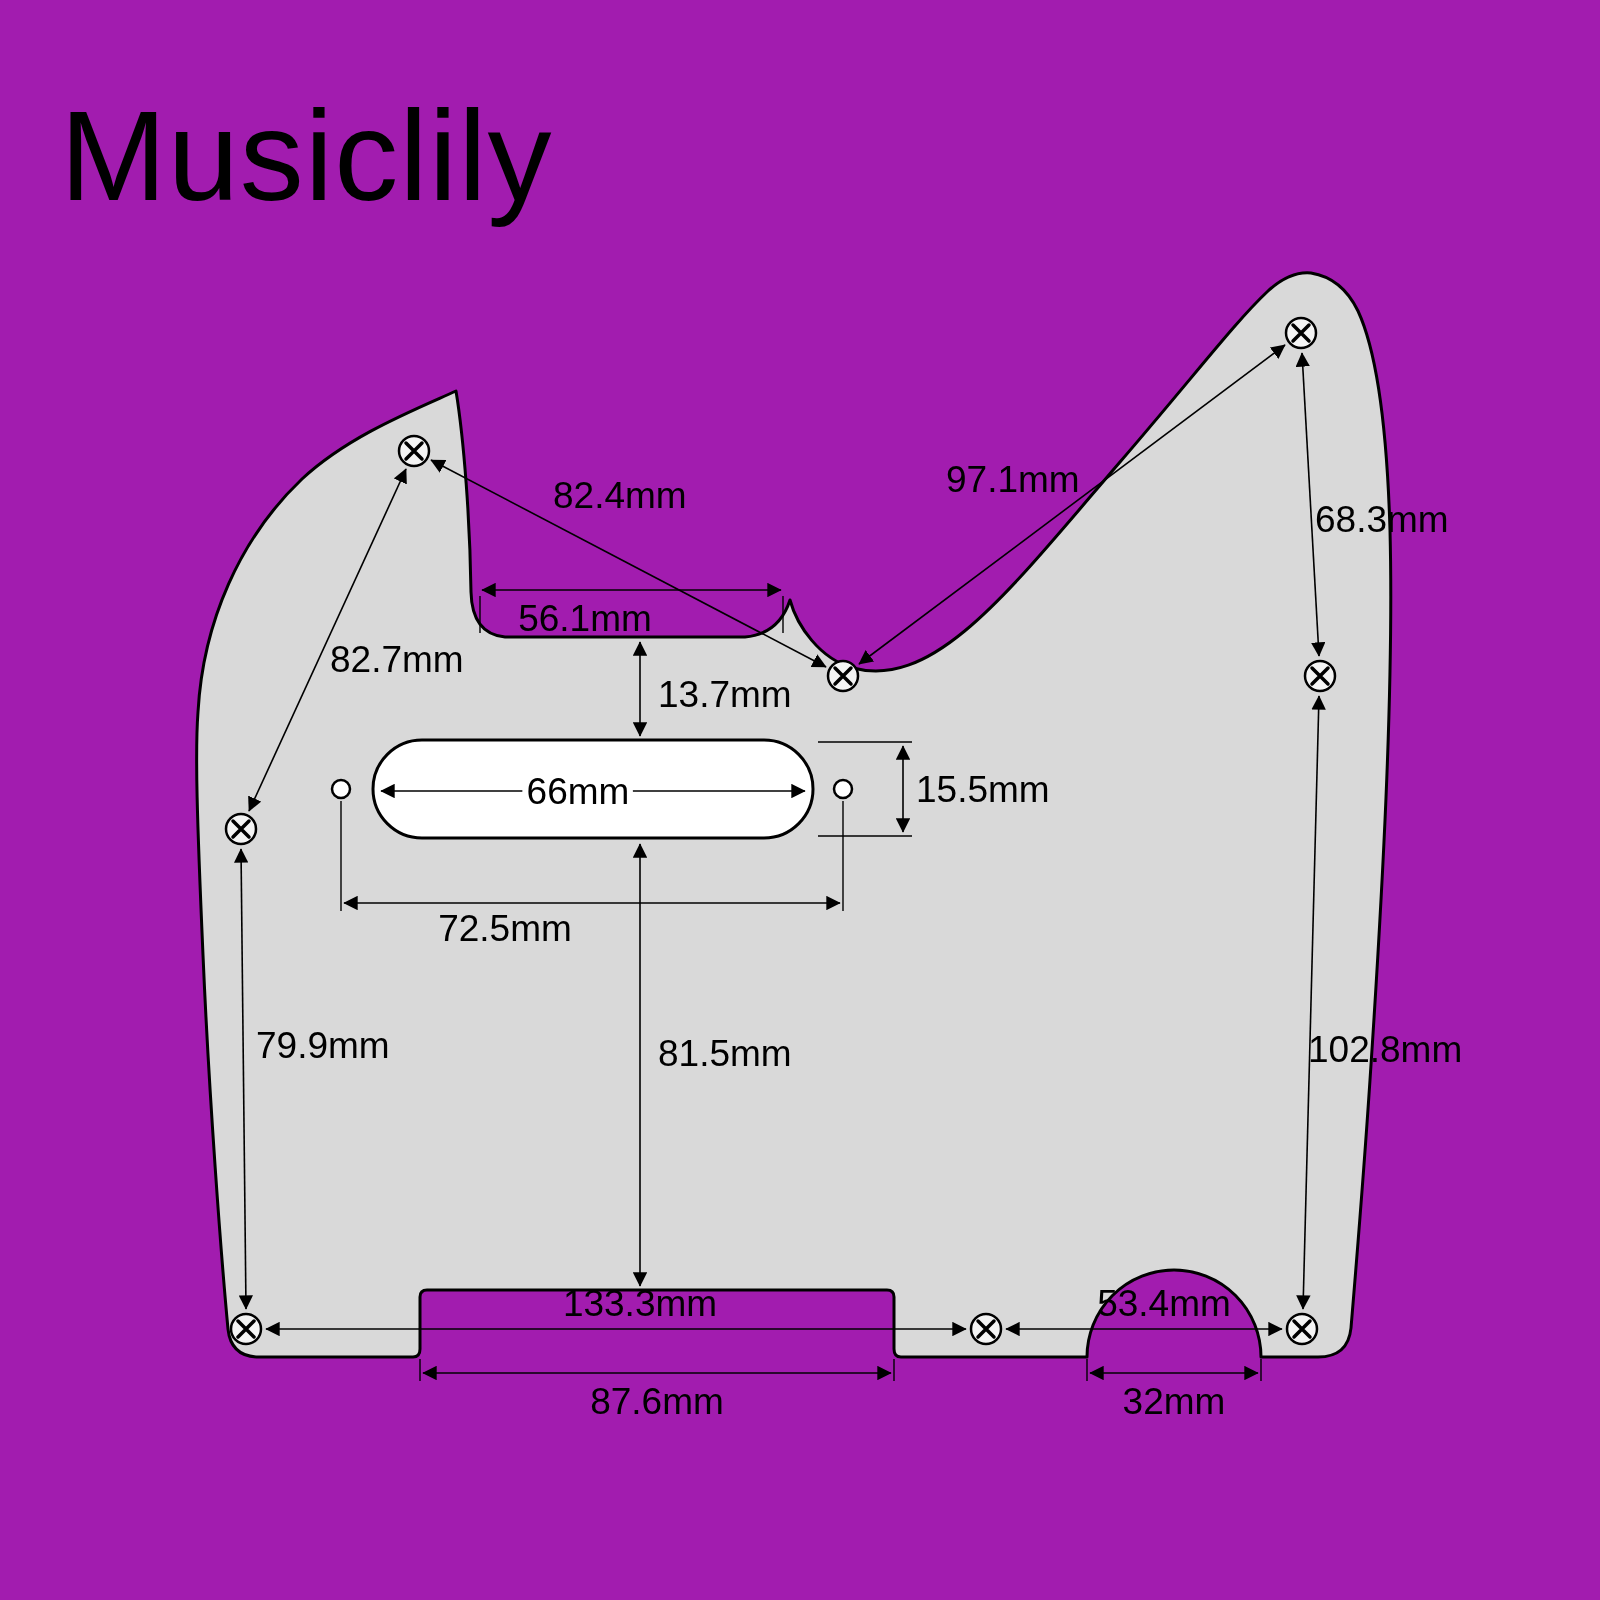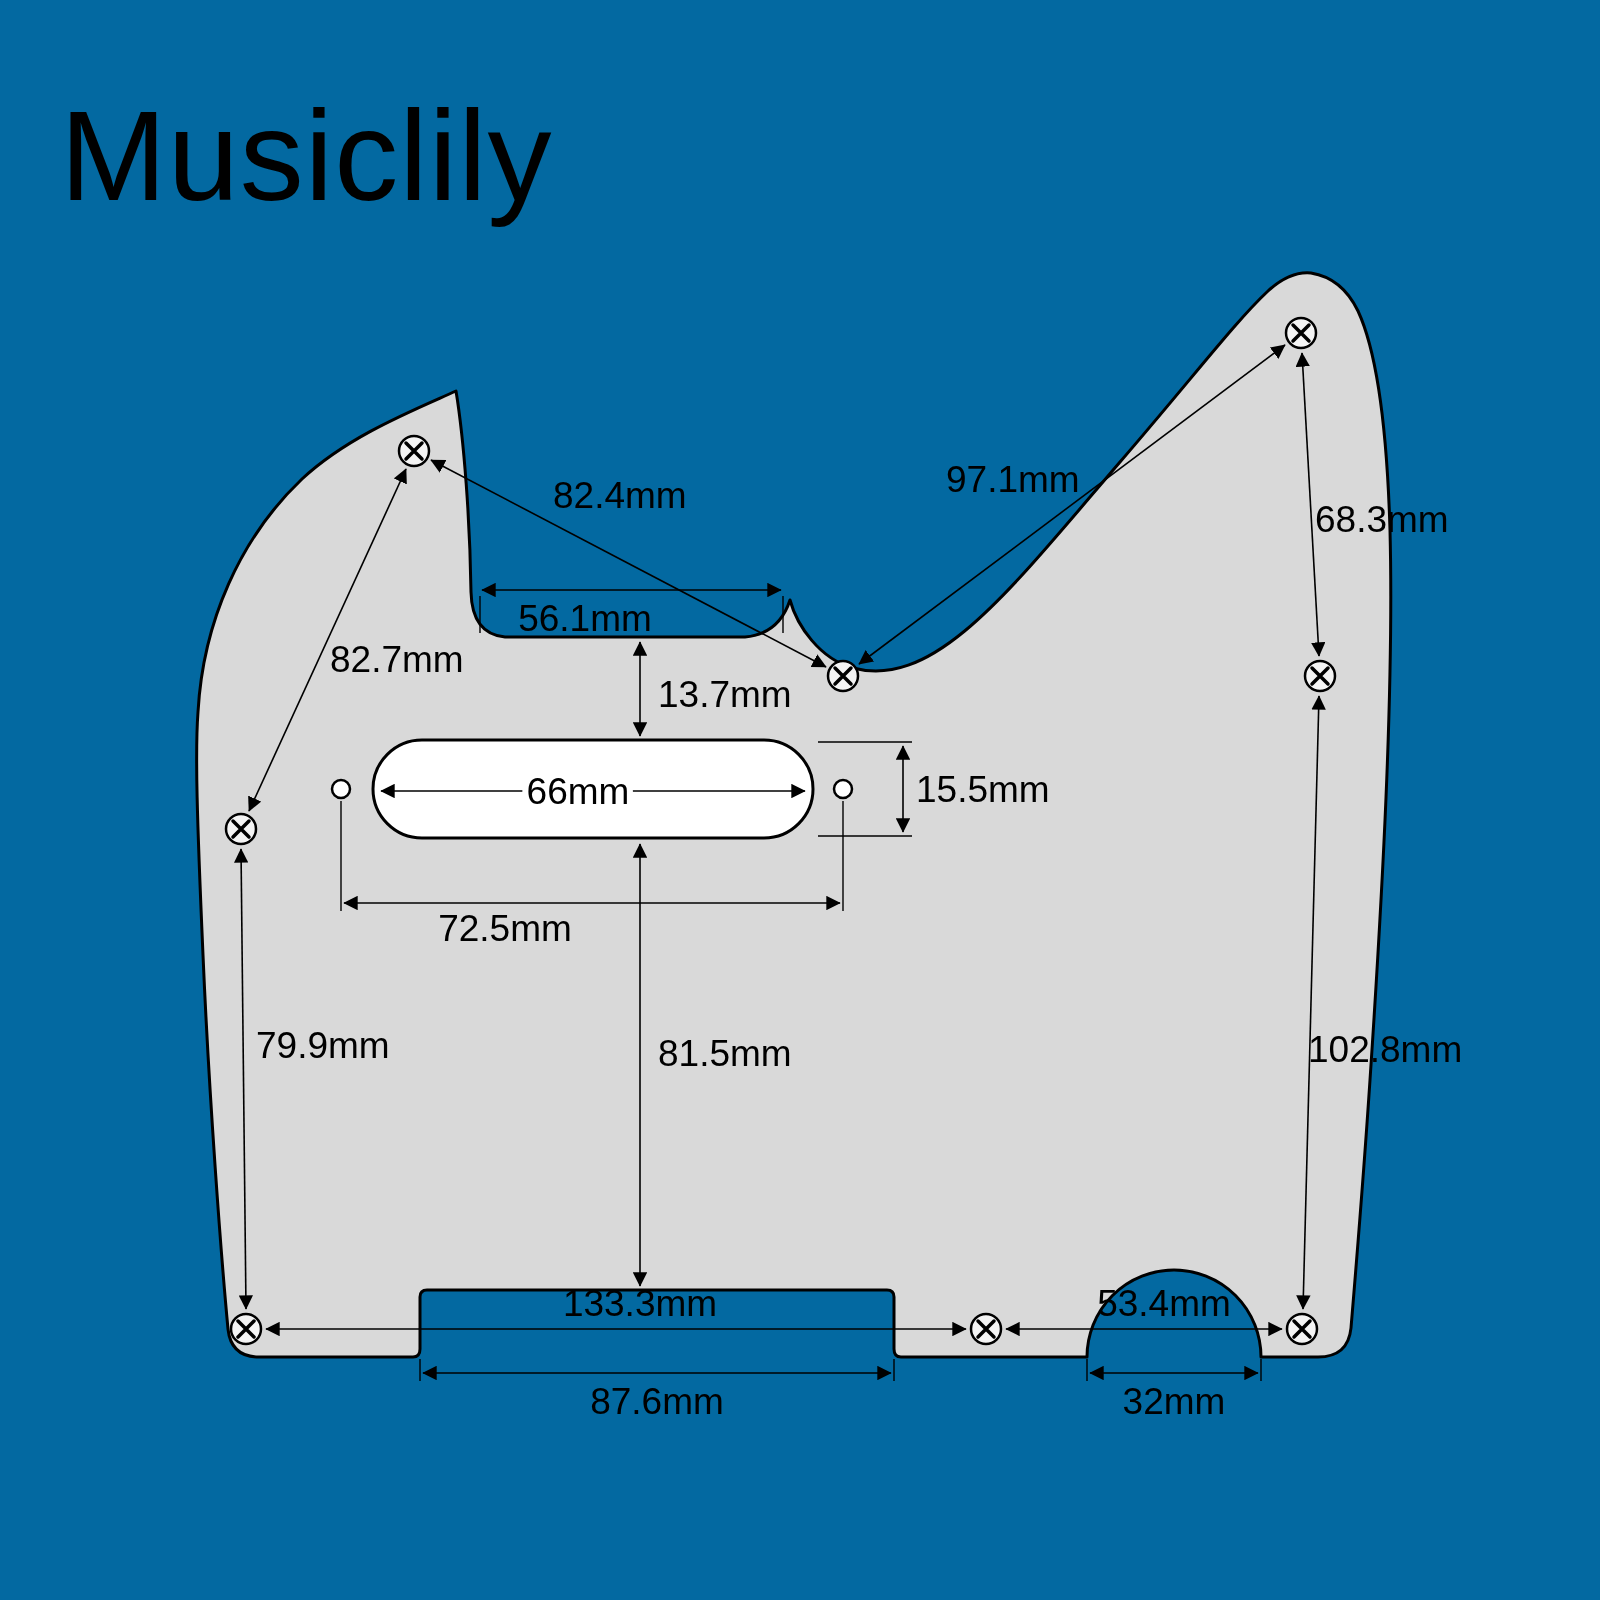--- a/index.html
+++ b/index.html
@@ -7,21 +7,21 @@
     padding: 0;
     background: #ffffff;
     width: 1600px;
     height: 1600px;
     font-family: "Liberation Sans", sans-serif;
   }
   #stage {
     position: relative;
     width: 1600px;
     height: 1600px;
-    background: #0369a1;
+    background: #a21caf;
     overflow: hidden;
   }
   svg { display: block; }
 
   .brand-title {
     font-family: "Liberation Sans", sans-serif;
     font-size: 128px;
     fill: #000000;
     font-weight: 400;
     letter-spacing: 1px;

